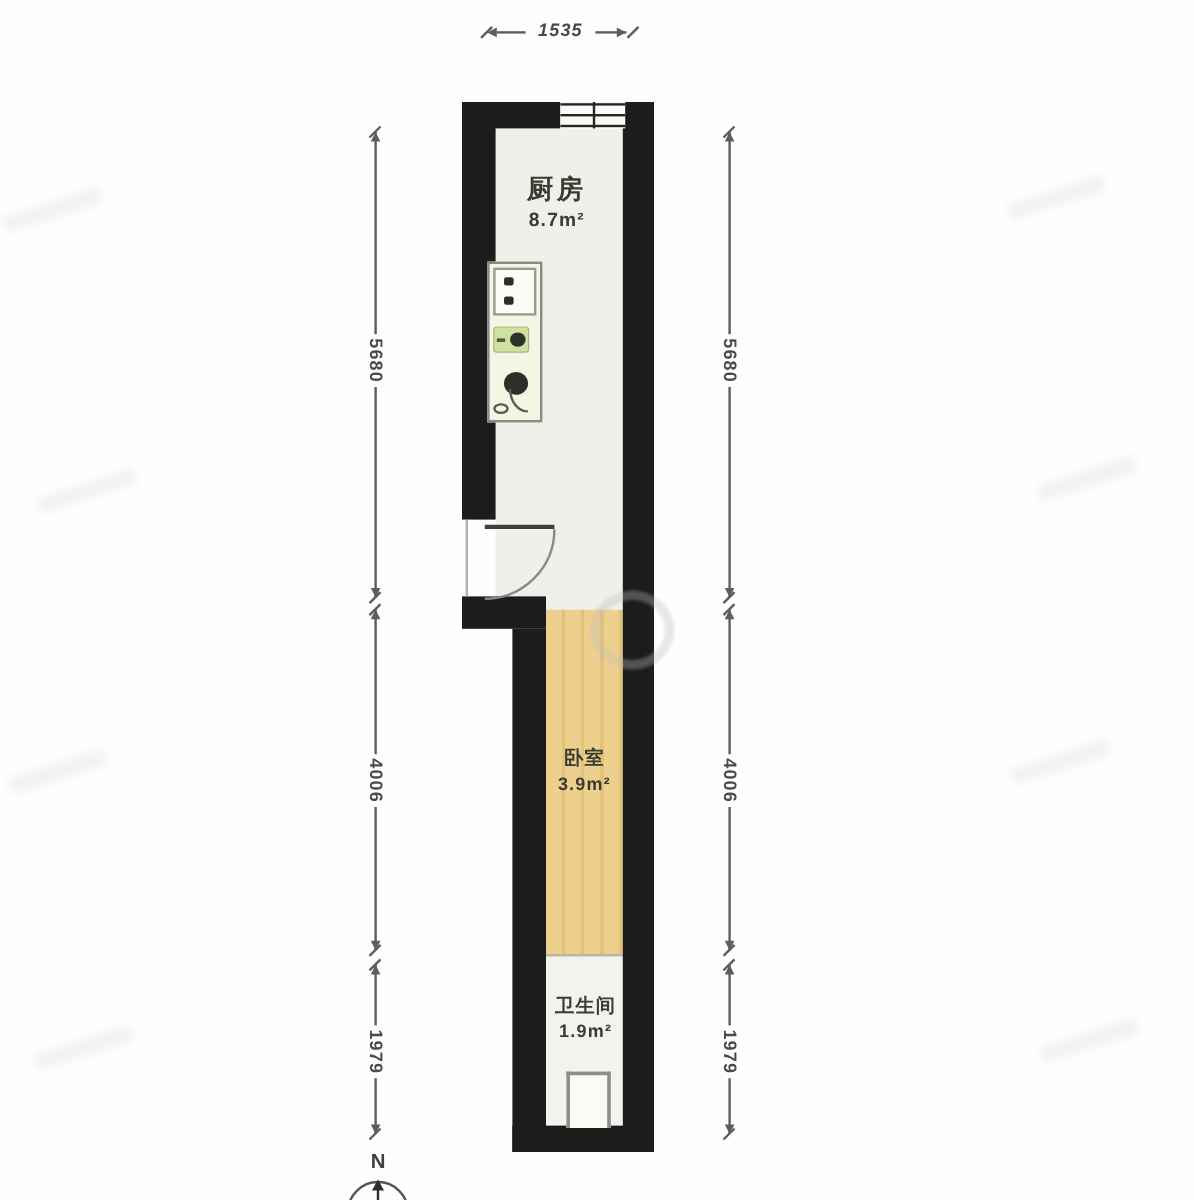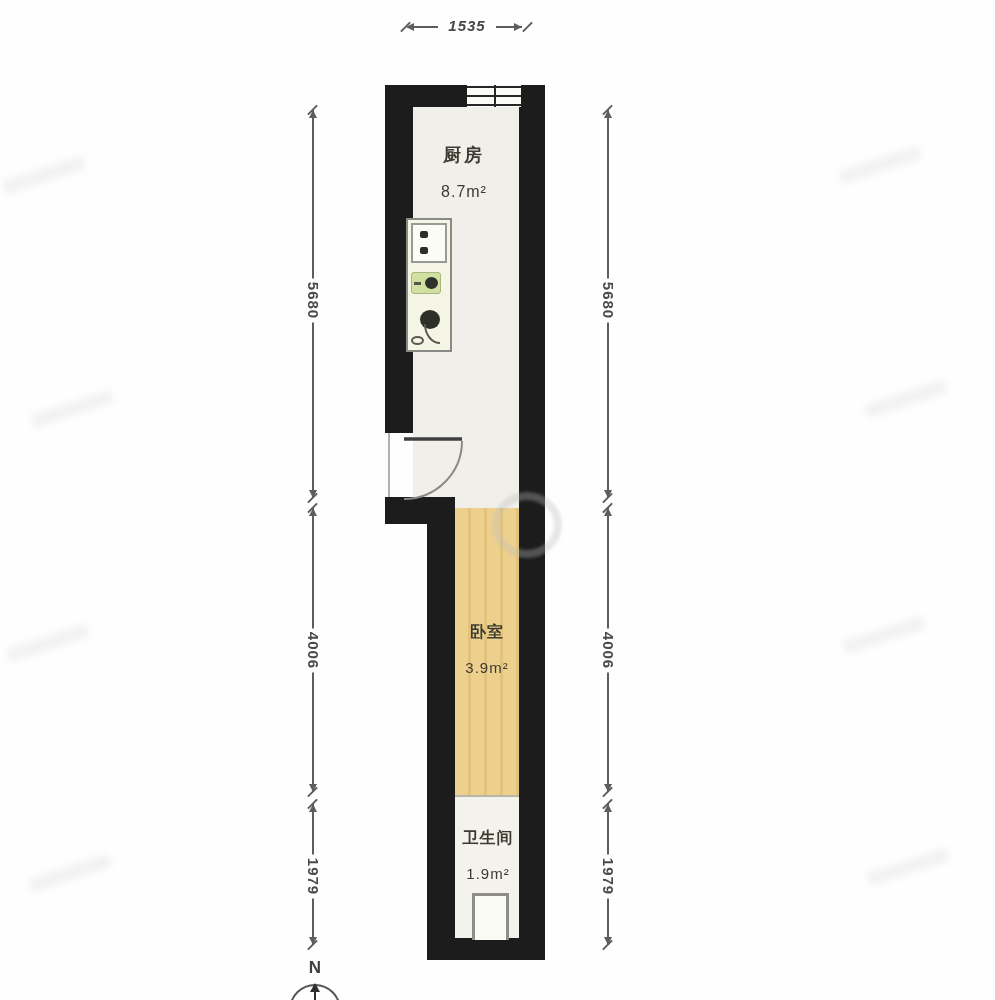--- a/index.html
+++ b/index.html
@@ -43,22 +43,22 @@
                   border-bottom-left-radius:100%; }
   .small-oval { position:absolute; left:3px; top:116px; width:13px; height:9px;
                 border:2px solid #5a5a53; border-radius:50%; }
 
   
   .shower { position:absolute; left:472px; top:893px; width:37px; height:47px;
             background:#fbfbf5; border:3px solid #8e8e86; border-bottom:none; z-index:10; }
 
   
   .room-label { position:absolute; text-align:center; color:#3b3b31; z-index:20; }
-  .room-name  { font-size:18px; font-weight:700; letter-spacing:3px; }
-  .room-area  { font-size:16px; font-weight:400; letter-spacing:1px; margin-top:16px; }
+  .room-name  { font-size:22px; font-weight:700; letter-spacing:3px; }
+  .room-area  { font-size:16px; font-weight:700; letter-spacing:1px; margin-top:2px; }
   .sm .room-name { font-size:16px; letter-spacing:1px;text-align:center; }
   .sm .room-area { font-size:15px; }
 
   
   .dim-line-h { position:absolute; height:2px; background:#5d5d5d; z-index:3; }
   .dim-line-v { position:absolute; width:2px;  background:#5d5d5d; z-index:3; }
   .dim-label  { position:absolute; font-size:15px; font-weight:700; color:#4a4a4a;
                 letter-spacing:1px; text-align:center; z-index:4; background:#fefefe; }
   .dim-label.vert { transform:rotate(90deg); width:44px; padding:0 2px; }
   .tick { position:absolute; width:13px; height:2px; background:#5d5d5d; z-index:4; }

